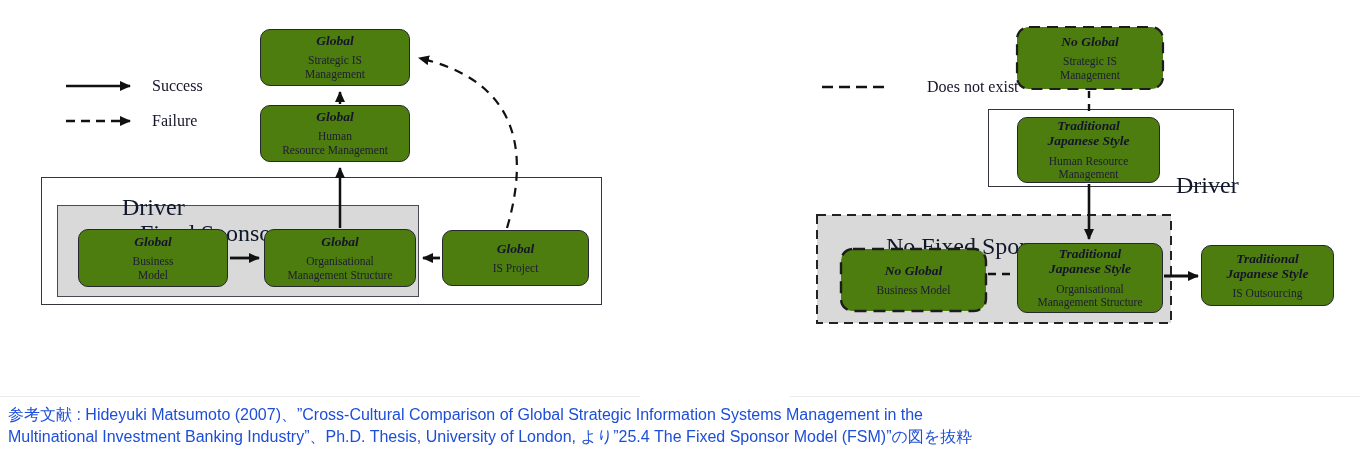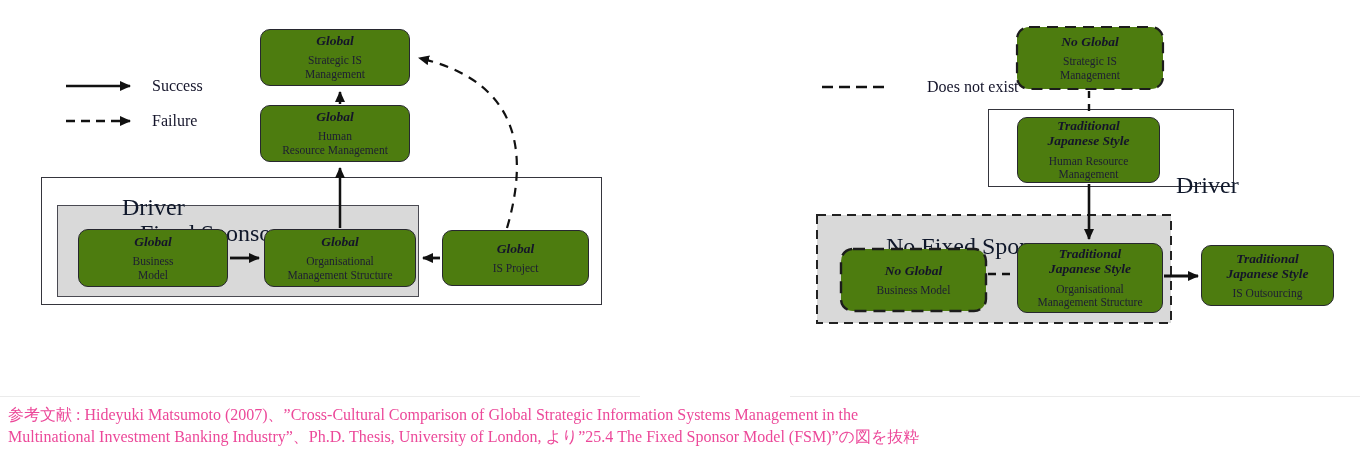--- a/index.html
+++ b/index.html
@@ -29,22 +29,22 @@
   }
   .container-rect { position:absolute; z-index:1; border:1.6px solid #35353d; background:transparent; }
   .shaded { position:absolute; z-index:1; background:#d9d9d9; }
   .shaded.solid-edge { border:1.5px solid #4a4a52; }
   .zone-label { position:absolute; z-index:2; font-size:24px; color:#0f172a; line-height:1;margin-top:13px; }
   .legend-label { position:absolute; z-index:2; font-size:16px; color:#14142a; line-height:20px; height:20px; }
   .caption { position:absolute; z-index:2; font-size:12.5px; font-weight:600; color:#1b1b1b; white-space:nowrap; }
   .divider { position:absolute; height:1px; background:#ebebeb; z-index:1; }
   .footer {
     position:absolute; left:8px; top:404px; z-index:2;
-    font-family:Liberation Serif, serif;
-    font-size:16px; line-height:22px; color:#ec4899; white-space:nowrap;
+    font-family:Liberation Sans, sans-serif;
+    font-size:16px; line-height:22px; color:#1d4ed8; white-space:nowrap;
   }
 </style>
 </head>
 <body>
 
 <div class="stage">
 
   <div class="container-rect" style="left:41px; top:177px; width:561px; height:128px;"></div>
   <div class="zone-label" style="left:122px; top:182px;">Driver</div>
 

